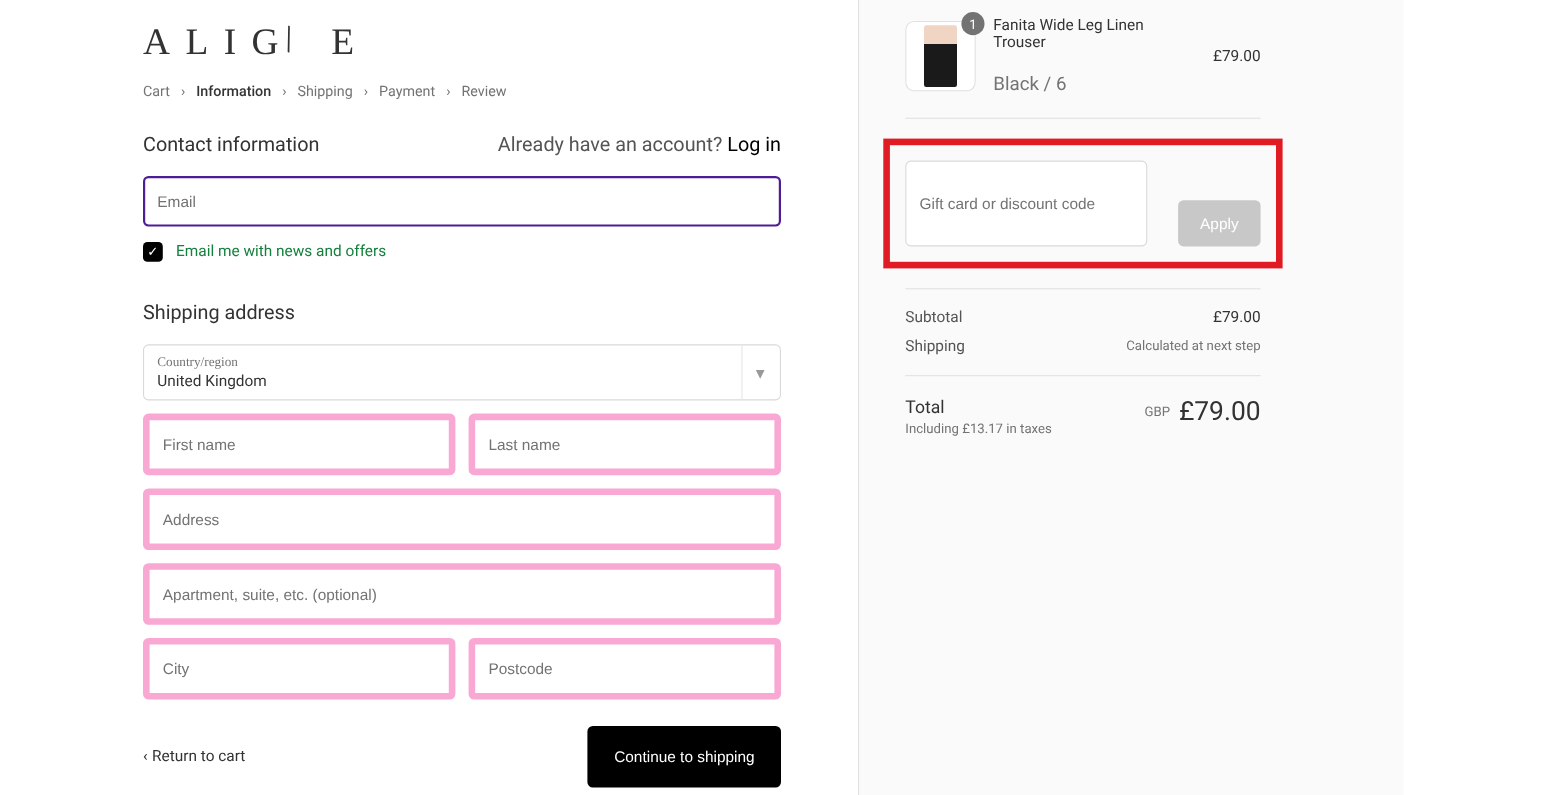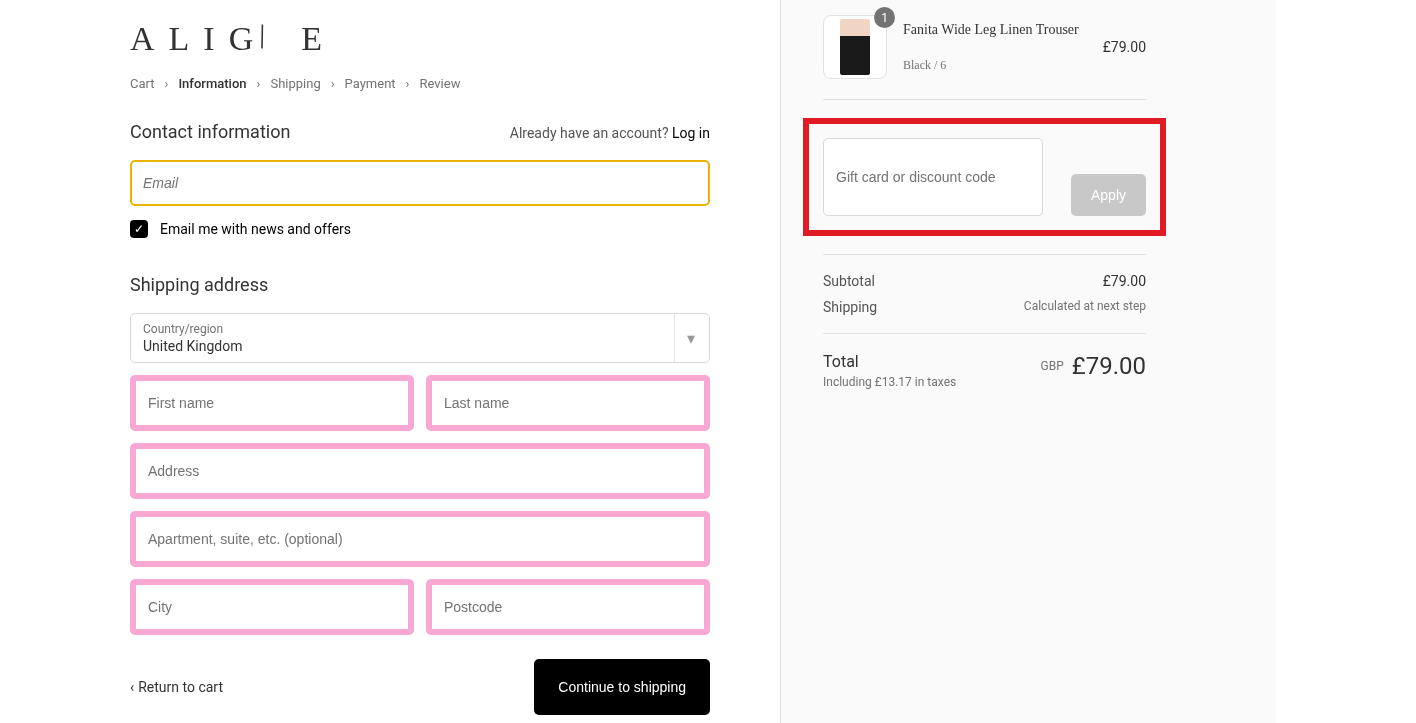--- a/index.html
+++ b/index.html
@@ -10,54 +10,54 @@
 
 .logo { font-size: 34px; letter-spacing: 14px; font-weight: 300; margin-bottom: 18px; font-family: "Times New Roman", serif; display: flex; align-items: center; }
 .logo-slash { display: inline-block; transform: rotate(20deg); margin: 0 -2px 0 -10px; }
 
 .breadcrumb { display: flex; align-items: center; gap: 10px; font-size: 13px; color: #737373; margin-bottom: 30px; }
 .breadcrumb .active { color: #333; font-weight: 500; }
 .chev { color: #737373; }
 
 .section-header { display: flex; justify-content: space-between; align-items: baseline; margin-bottom: 18px; }
 .section-title { font-size: 18px; font-weight: 400; color: #333; }
-.account-prompt { font-size: 14px; color: #545454; }
+.account-prompt { font-size: 18px; color: #545454; }
 .login-link { color: #000; text-decoration: none; }
 
 .input { width: 100%; border: 6px solid #f9a8d4; border-radius: 5px; padding: 14px 12px; font-size: 14px; color: #333; background: #fff; }
 .input::placeholder { color: #737373; }
-.input.focused { border: 2px solid #eab308; padding: 13px 11px; font-style: italic; }
+.input.focused { border: 2px solid #4c1d95; padding: 13px 11px; }
 
 .checkbox-row { display: flex; align-items: center; gap: 12px; margin-top: 14px; margin-bottom: 36px; }
 .checkbox { width: 18px; height: 18px; background: #000; border-radius: 4px; display: flex; align-items: center; justify-content: center; color: #fff; font-size: 12px; }
-.checkbox-label { font-size: 14px; color: #000000; }
+.checkbox-label { font-size: 14px; color: #15803d; }
 
 .shipping-title { font-size: 18px; font-weight: 400; margin-bottom: 18px; }
 
 .select-wrap { position: relative; border: 1px solid #d9d9d9; border-radius: 5px; padding: 8px 12px 8px 12px; margin-bottom: 12px; background: #fff; }
-.select-label { font-size: 12px; color: #737373; }
+.select-label { font-size: 12px; color: #737373; font-family: Liberation Serif, serif; }
 .select-value { font-size: 14px; color: #333; margin-top: 2px; }
 .select-caret { position: absolute; right: 14px; top: 50%; transform: translateY(-50%); color: #999; border-left: 1px solid #e6e6e6; padding-left: 12px; height: 100%; display: flex; align-items: center; }
 
 .row2 { display: flex; gap: 12px; margin-bottom: 12px; }
 .row2 > * { flex: 1; }
 .row1 { margin-bottom: 12px; }
 
 .footer-row { display: flex; justify-content: space-between; align-items: center; margin-top: 24px; }
 .return-link { font-size: 14px; color: #333; text-decoration: none; display: flex; align-items: center; gap: 4px; }
 .continue-btn { background: #000; color: #fff; border: none; border-radius: 5px; padding: 20px 24px; font-size: 14px; cursor: pointer; }
 
 
 .product-row { display: flex; align-items: center; gap: 16px; margin-bottom: 20px; }
 .thumb-wrap { position: relative; width: 64px; height: 64px; border: 1px solid #e1e1e1; border-radius: 8px; background: #fff; display: flex; align-items: center; justify-content: center; }
 .thumb-img { width: 30px; height: 56px; background: linear-gradient(to bottom, #f0d5c5 0%, #f0d5c5 30%, #1a1a1a 30%, #1a1a1a 100%); border-radius: 2px; }
 .qty-badge { position: absolute; top: -9px; right: -9px; background: #737373; color: #fff; width: 21px; height: 21px; border-radius: 50%; font-size: 12px; display: flex; align-items: center; justify-content: center; }
-.product-info { flex: 1; font-family: Liberation Serif, serif; }
+.product-info { flex: 1; }
 .product-name { font-size: 14px; color: #333; }
-.product-variant { font-size: 12px; color: #737373; margin-top: 20px; }
+.product-variant { font-size: 17px; color: #737373; margin-top: 20px; }
 .product-price { font-size: 14px; color: #323232; }
 
 .discount-box { border: 6px solid #e01b24; padding: 14px; margin-bottom: 18px; margin-left: -20px; margin-right: -20px; }
 .discount-row { display: flex; gap: 28px; }
 .discount-input { flex: 1; border: 1px solid #d9d9d9; border-radius: 5px; padding: 13px 12px; font-size: 14px; background: #fff; }
 .discount-input::placeholder { color: #737373; }
 .apply-btn { background: #c8c8c8; color: #fff; border: none; border-radius: 5px; padding: 13px 20px; font-size: 14px; cursor: pointer; margin-top: 36px; }
 
 .divider { border-top: 1px solid #e1e1e1; margin: 0 0 18px 0; }
 

